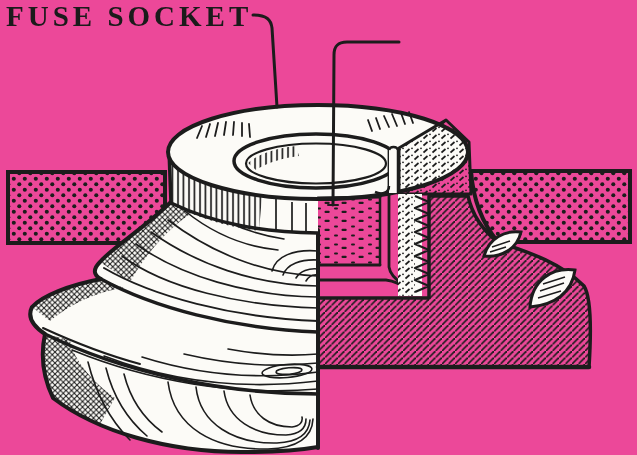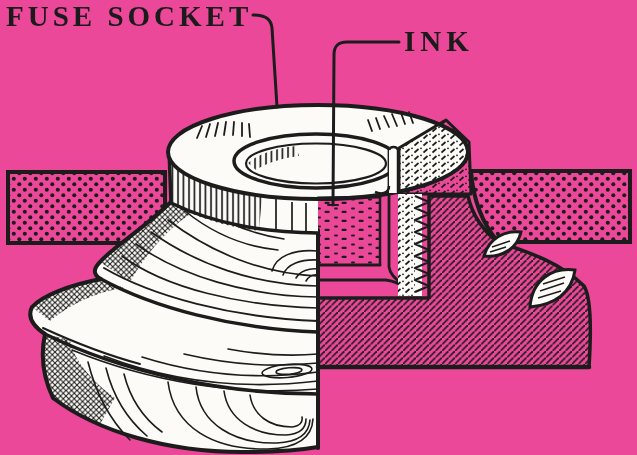--- a/index.html
+++ b/index.html
@@ -158,15 +158,14 @@
   </g>
 
   <g fill="none" stroke="#1c1c1c" stroke-width="3" stroke-linecap="round">
     <path d="M 253,15 C 267,15 271,20 272,28 L 277,107"></path>
     <path d="M 399,42 L 347,42 C 337,42 334,47 334,55 L 333,205"></path>
     <path d="M 328,205 L 338,205" stroke-width="2"></path>
   </g>
 </svg>
 
 <div class="label label-fuse">FUSE SOCKET</div>
-<div class="label label-ink">INK</div>
 
 </div>
 
 </body></html>

